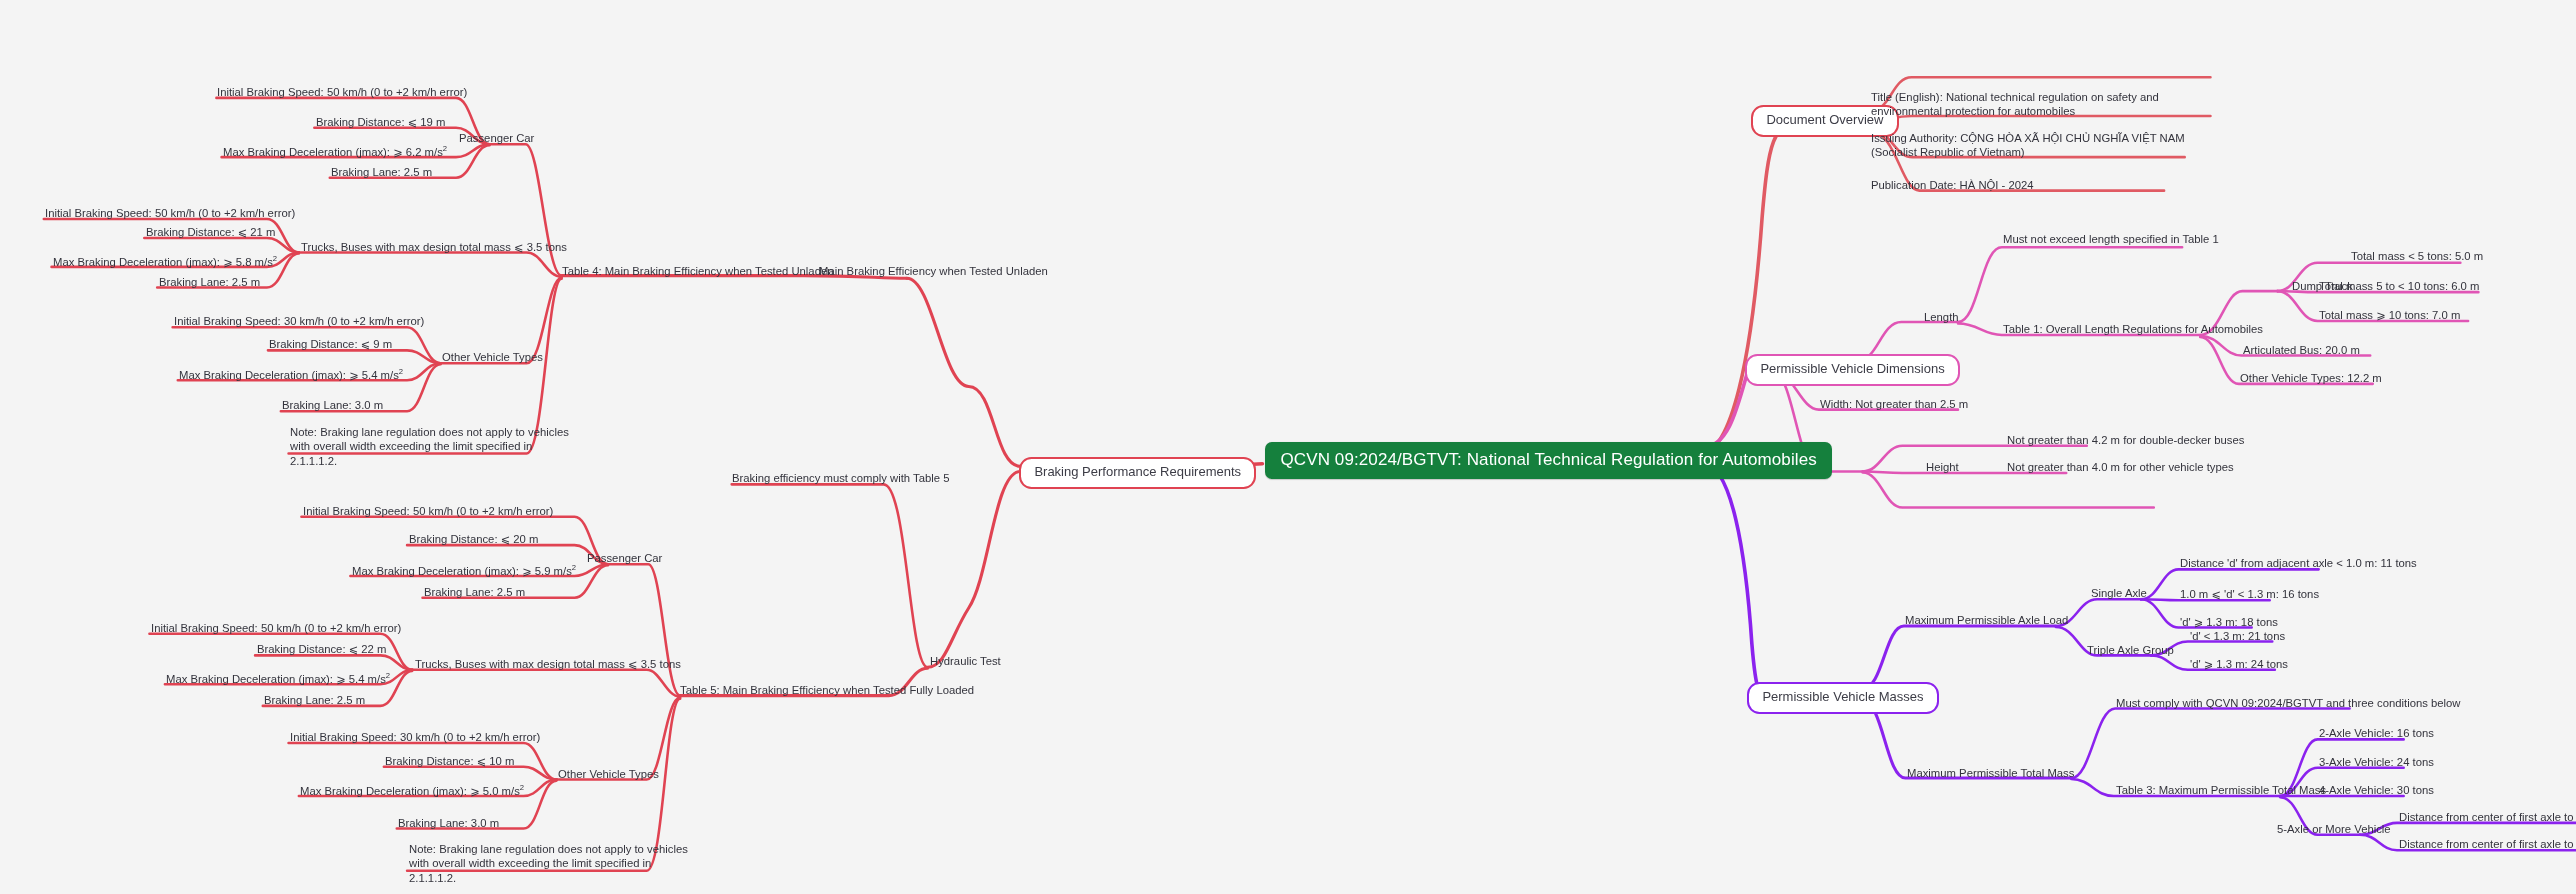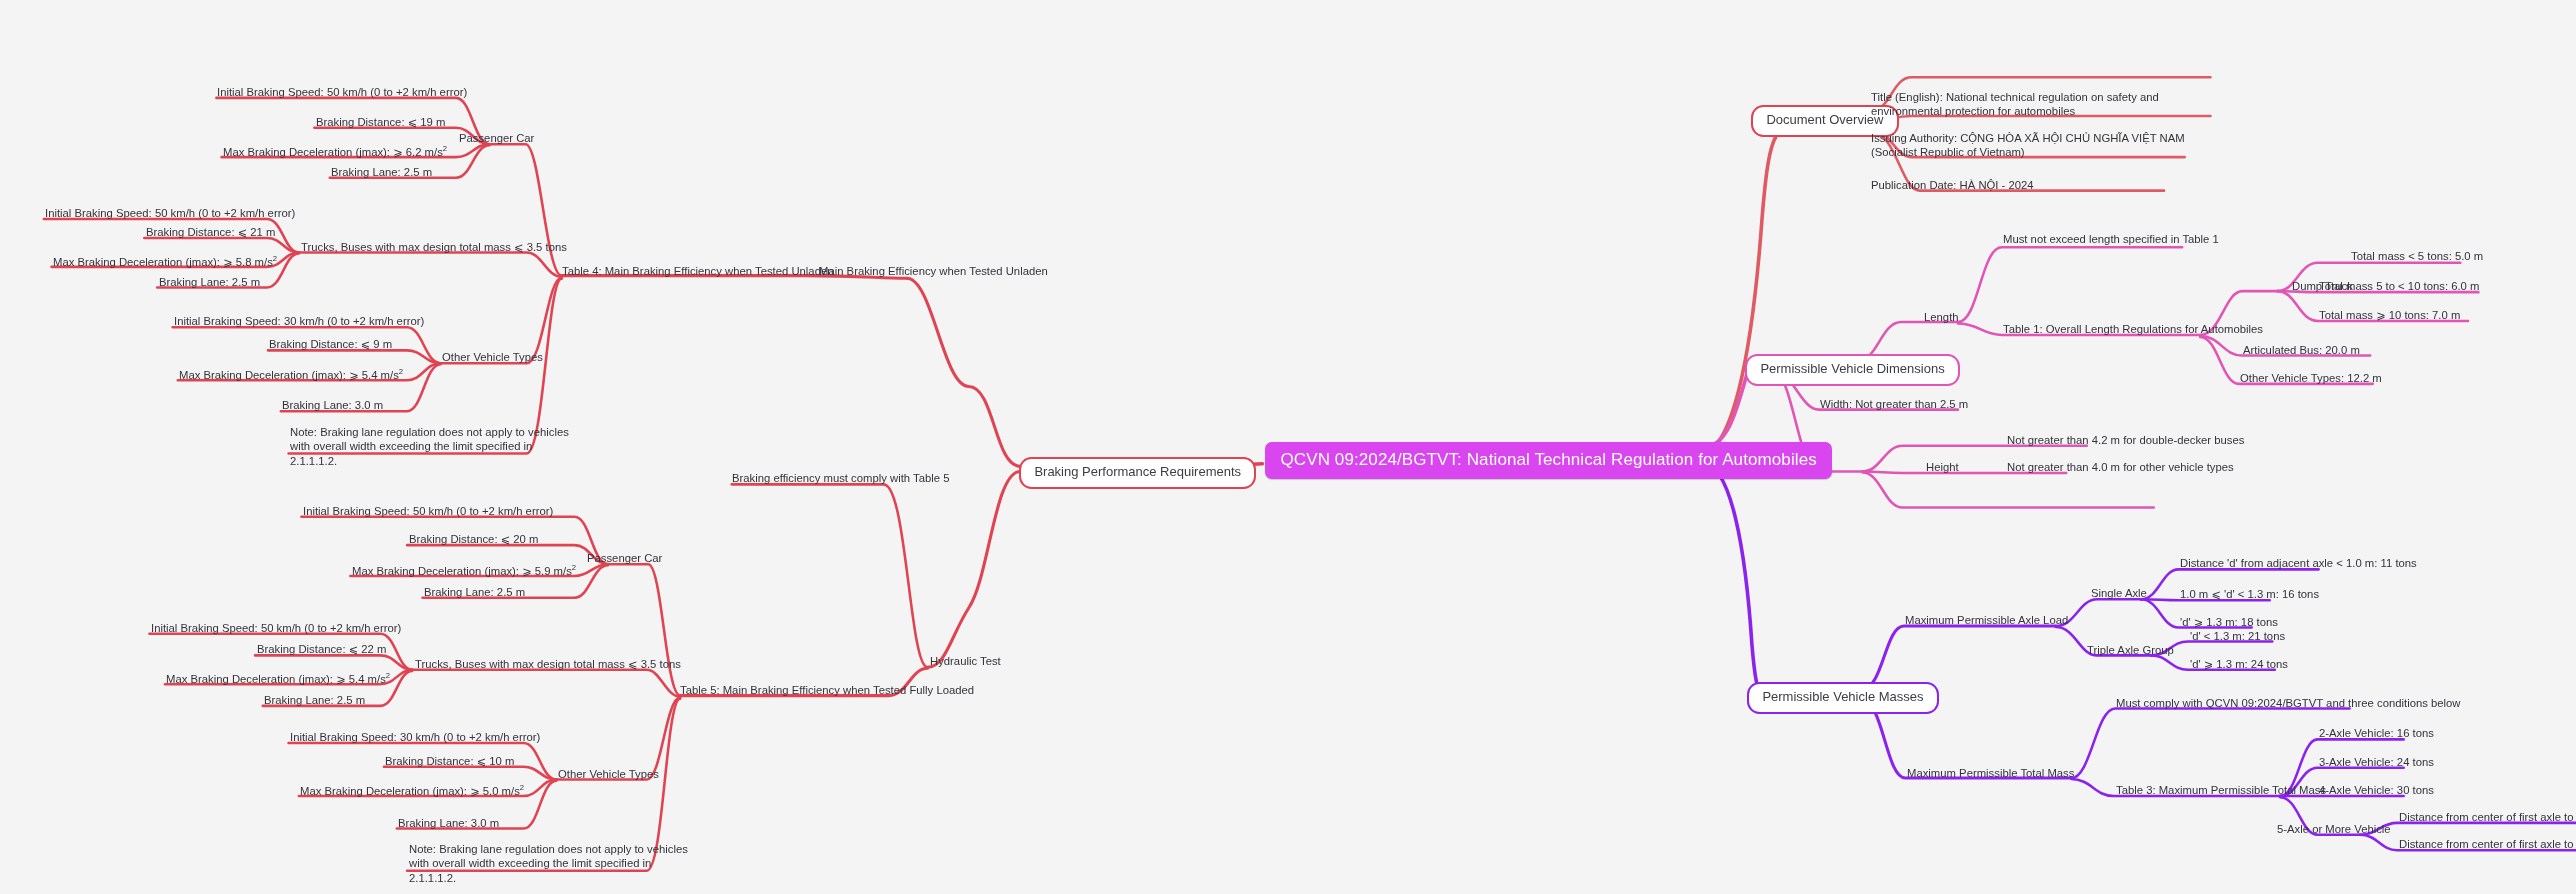--- a/index.html
+++ b/index.html
@@ -22,21 +22,21 @@
   }
   .node {
     position: absolute;
     box-sizing: border-box;
     white-space: nowrap;
     color: #3c3c46;
     line-height: 1.28;
   }
   
   .root-node {
-    background: #d946ef;
+    background: #15803d;
     color: #ffffff;
     border-radius: 7px;
     padding: 7.2px 15.5px 8.2px 15.5px;
     font-size: 17px;
     letter-spacing: 0.1px;
     box-shadow: 0 0.5px 1px rgba(0,0,0,.18);
   }
   
   .cap {
     background: #ffffff;

